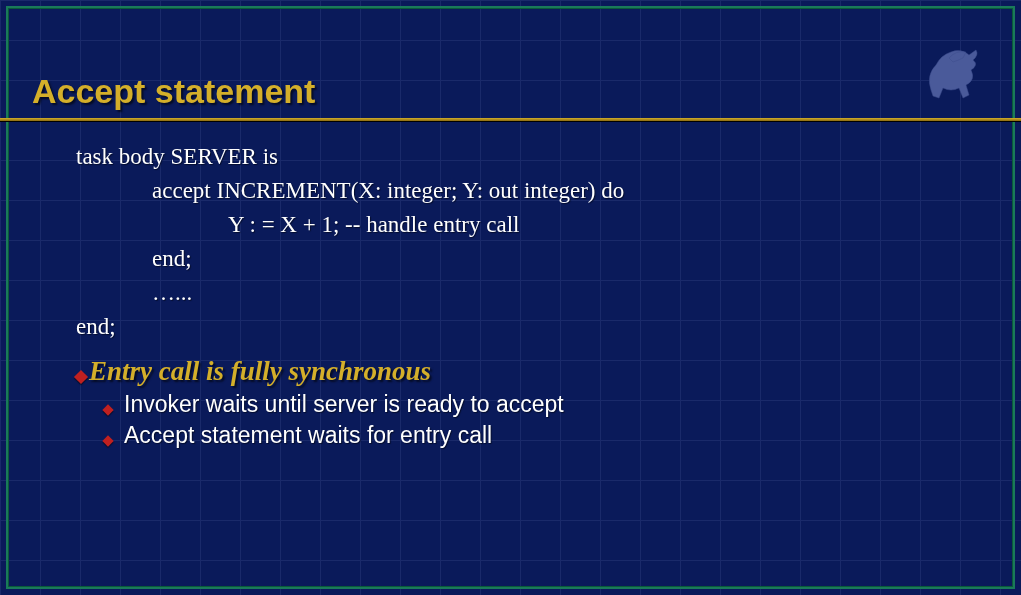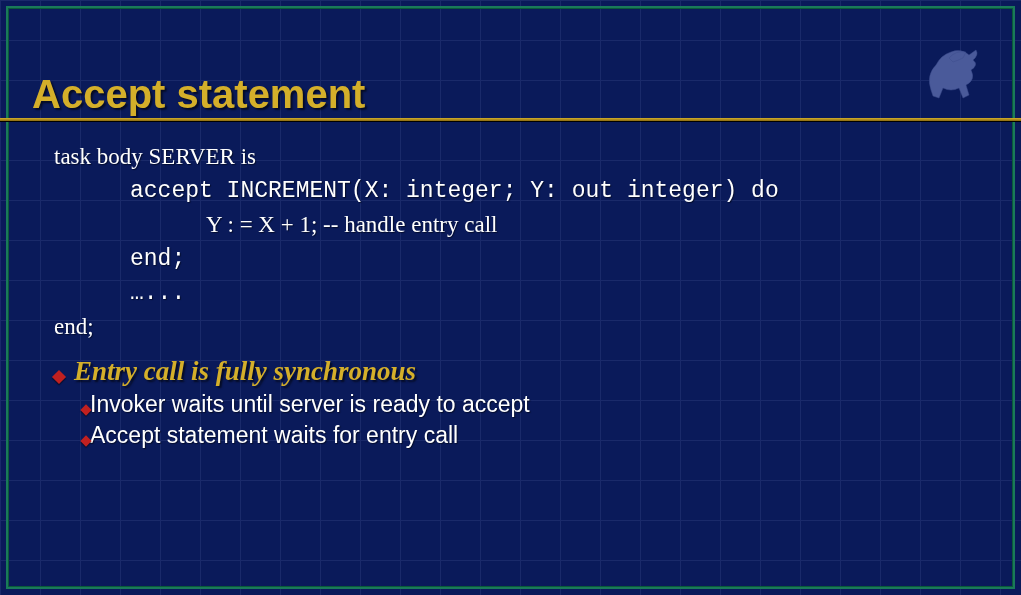--- a/index.html
+++ b/index.html
@@ -23,67 +23,67 @@
     position: absolute;
     top: 40px; right: 30px;
     width: 70px; height: 70px;
     color: #4a5a9a;
   }
   .title {
     position: absolute;
     top: 72px; left: 32px;
     font-family: Arial, Helvetica, sans-serif;
     font-weight: bold;
-    font-size: 40px;
+    font-size: 34px;
     color: #d4af2a;
     text-shadow: 2px 2px 2px rgba(0,0,0,0.6);
   }
   .rule {
     position: absolute;
     top: 118px; left: 0; right: 0;
     height: 3px;
     background: linear-gradient(to bottom, #d4af2a 0%, #8a6a10 100%);
     box-shadow: 0 1px 0 #000;
   }
   .content {
     position: absolute;
-    top: 140px; left: 54px; right: 30px;
+    top: 140px; left: 76px; right: 30px;
     color: #fff;
   }
   .code {
     font-family: Georgia, 'Times New Roman', serif;
     font-size: 23px;
     line-height: 1.48;
     color: #fff;
     text-shadow: 1px 1px 1px rgba(0,0,0,0.5);
   }
   .i1 { padding-left: 0; }
-  .i2 { padding-left: 76px; font-family: Liberation Mono, monospace; }
+  .i2 { padding-left: 76px; }
   .i3 { padding-left: 152px; }
   .bullets { margin-top: 12px; }
   .b1 {
     font-family: Georgia, 'Times New Roman', serif;
     font-style: italic;
     font-weight: bold;
     font-size: 27px;
     color: #d4af2a;
     text-shadow: 2px 2px 2px rgba(0,0,0,0.6);
     display: flex;
     align-items: baseline;
-    gap: 10px;
+    gap: 3px;
     margin-top: 10px;
   }
   .b2 {
     font-family: Arial, Helvetica, sans-serif;
     font-size: 23px;
     color: #fff;
     text-shadow: 1px 1px 1px rgba(0,0,0,0.5);
     display: flex;
     align-items: baseline;
-    gap: 0;
+    gap: 12px;
     margin-left: 28px;
     margin-top: 4px;
   }
   .dia {
     width: 10px; height: 10px;
     background: #c02020;
     transform: rotate(45deg);
     flex: none;
     position: relative;
     top: 2px;

